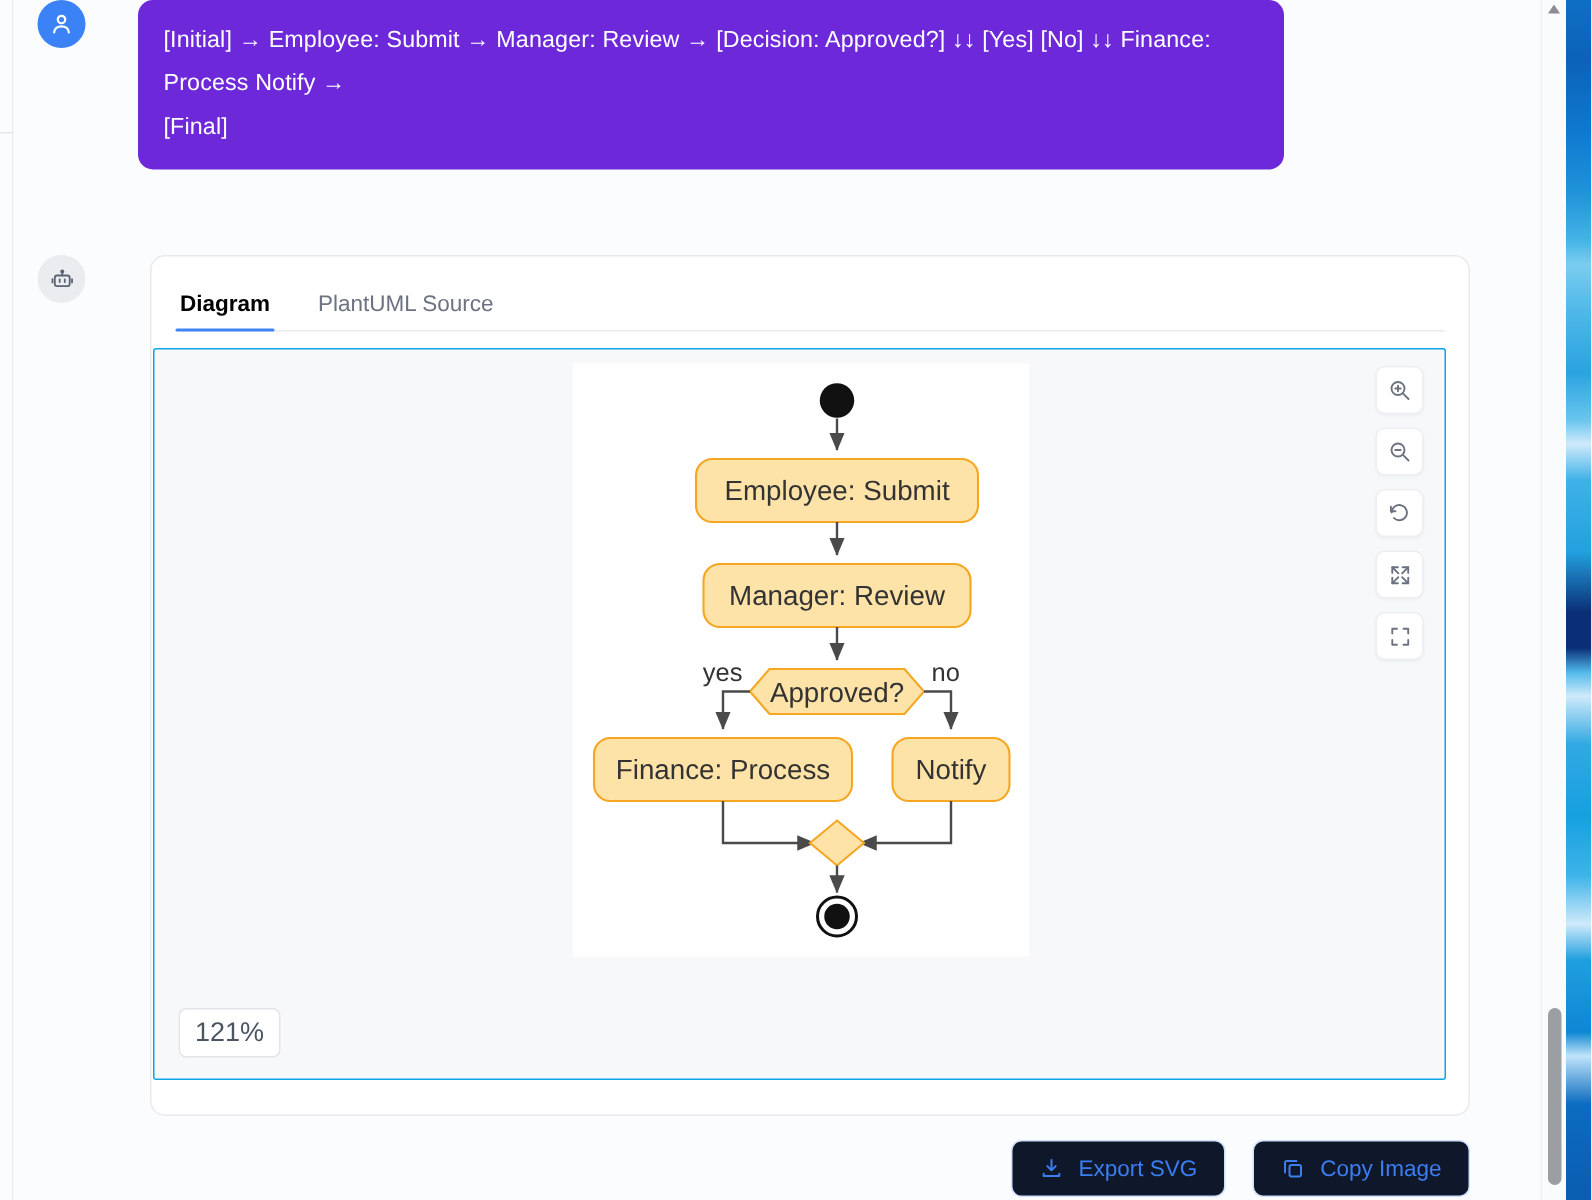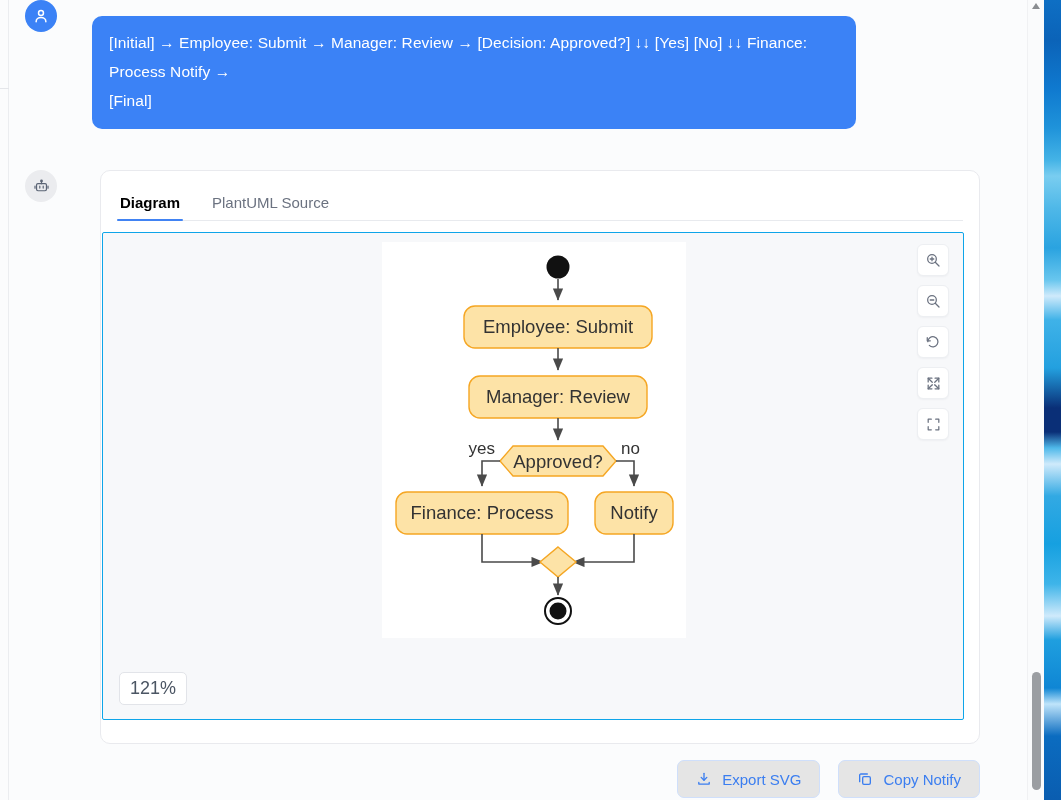--- a/index.html
+++ b/index.html
@@ -38,23 +38,23 @@
     position: absolute; left: 16px; top: 0; width: 990px;
   }
   .avatar {
     position: absolute; width: 32px; height: 32px; border-radius: 50%;
     display: flex; align-items: center; justify-content: center;
   }
   .avatar-user { left: 0; top: 0; background: #3b82f6; }
   .avatar-bot  { left: 0; top: 170px; background: #ebecef; }
 
   .bubble {
-    position: absolute; left: 67px; top: 16px;
+    position: absolute; left: 67px; top: 0;
     width: 764px;
-    background: #3b82f6;
+    background: #6d28d9;
     color: #ffffff;
     border-radius: 10px;
     padding: 12px 17px 14px 17px;
     font-size: 15.5px;
     line-height: 29px;
     letter-spacing: .1px;
   }
   .bubble .line2 { white-space: pre; }
 
   
@@ -135,21 +135,21 @@
   .paper { margin-top: 9px; background: #ffffff; }
 
   
   .actions {
     position: absolute; left: 75px; top: 760px; width: 880px;
     display: flex; justify-content: flex-end; align-items: center; gap: 18px;
   }
   .act-btn {
     display: inline-flex; align-items: center; gap: 10px;
     height: 38px; padding: 0 18px;
-    background: #e5e5e5;
+    background: #0f172a;
     border: 1px solid #cfdffb;
     border-radius: 7px;
     color: #3b7ef0;
     font-size: 15px;
     cursor: pointer;
     white-space: nowrap;
   }
   .act-btn svg { display: block; }
 
   
@@ -339,21 +339,21 @@
               <path d="M7.8 9.6 12 13.8l4.2-4.2"></path>
             <path d="M4.2 17.2v2.4h15.6v-2.4"></path>
           </svg>
           <span>Export SVG</span>
         </div>
         <div class="act-btn">
           <svg width="16" height="16" viewBox="0 0 24 24" fill="none" stroke="#3b7ef0" stroke-width="2" stroke-linecap="round" stroke-linejoin="round">
             <rect x="8.5" y="8.5" width="11.5" height="11.5" rx="2"></rect>
             <path d="M15.5 4.5H5.8A1.8 1.8 0 0 0 4 6.3V16"></path>
           </svg>
-          <span>Copy Notify</span>
+          <span>Copy Image</span>
         </div>
       </div>
     </div>
   </div>
 
   <div class="scrollbar">
     <div class="sb-up"></div>
     <div class="sb-thumb"></div>
   </div>
 

